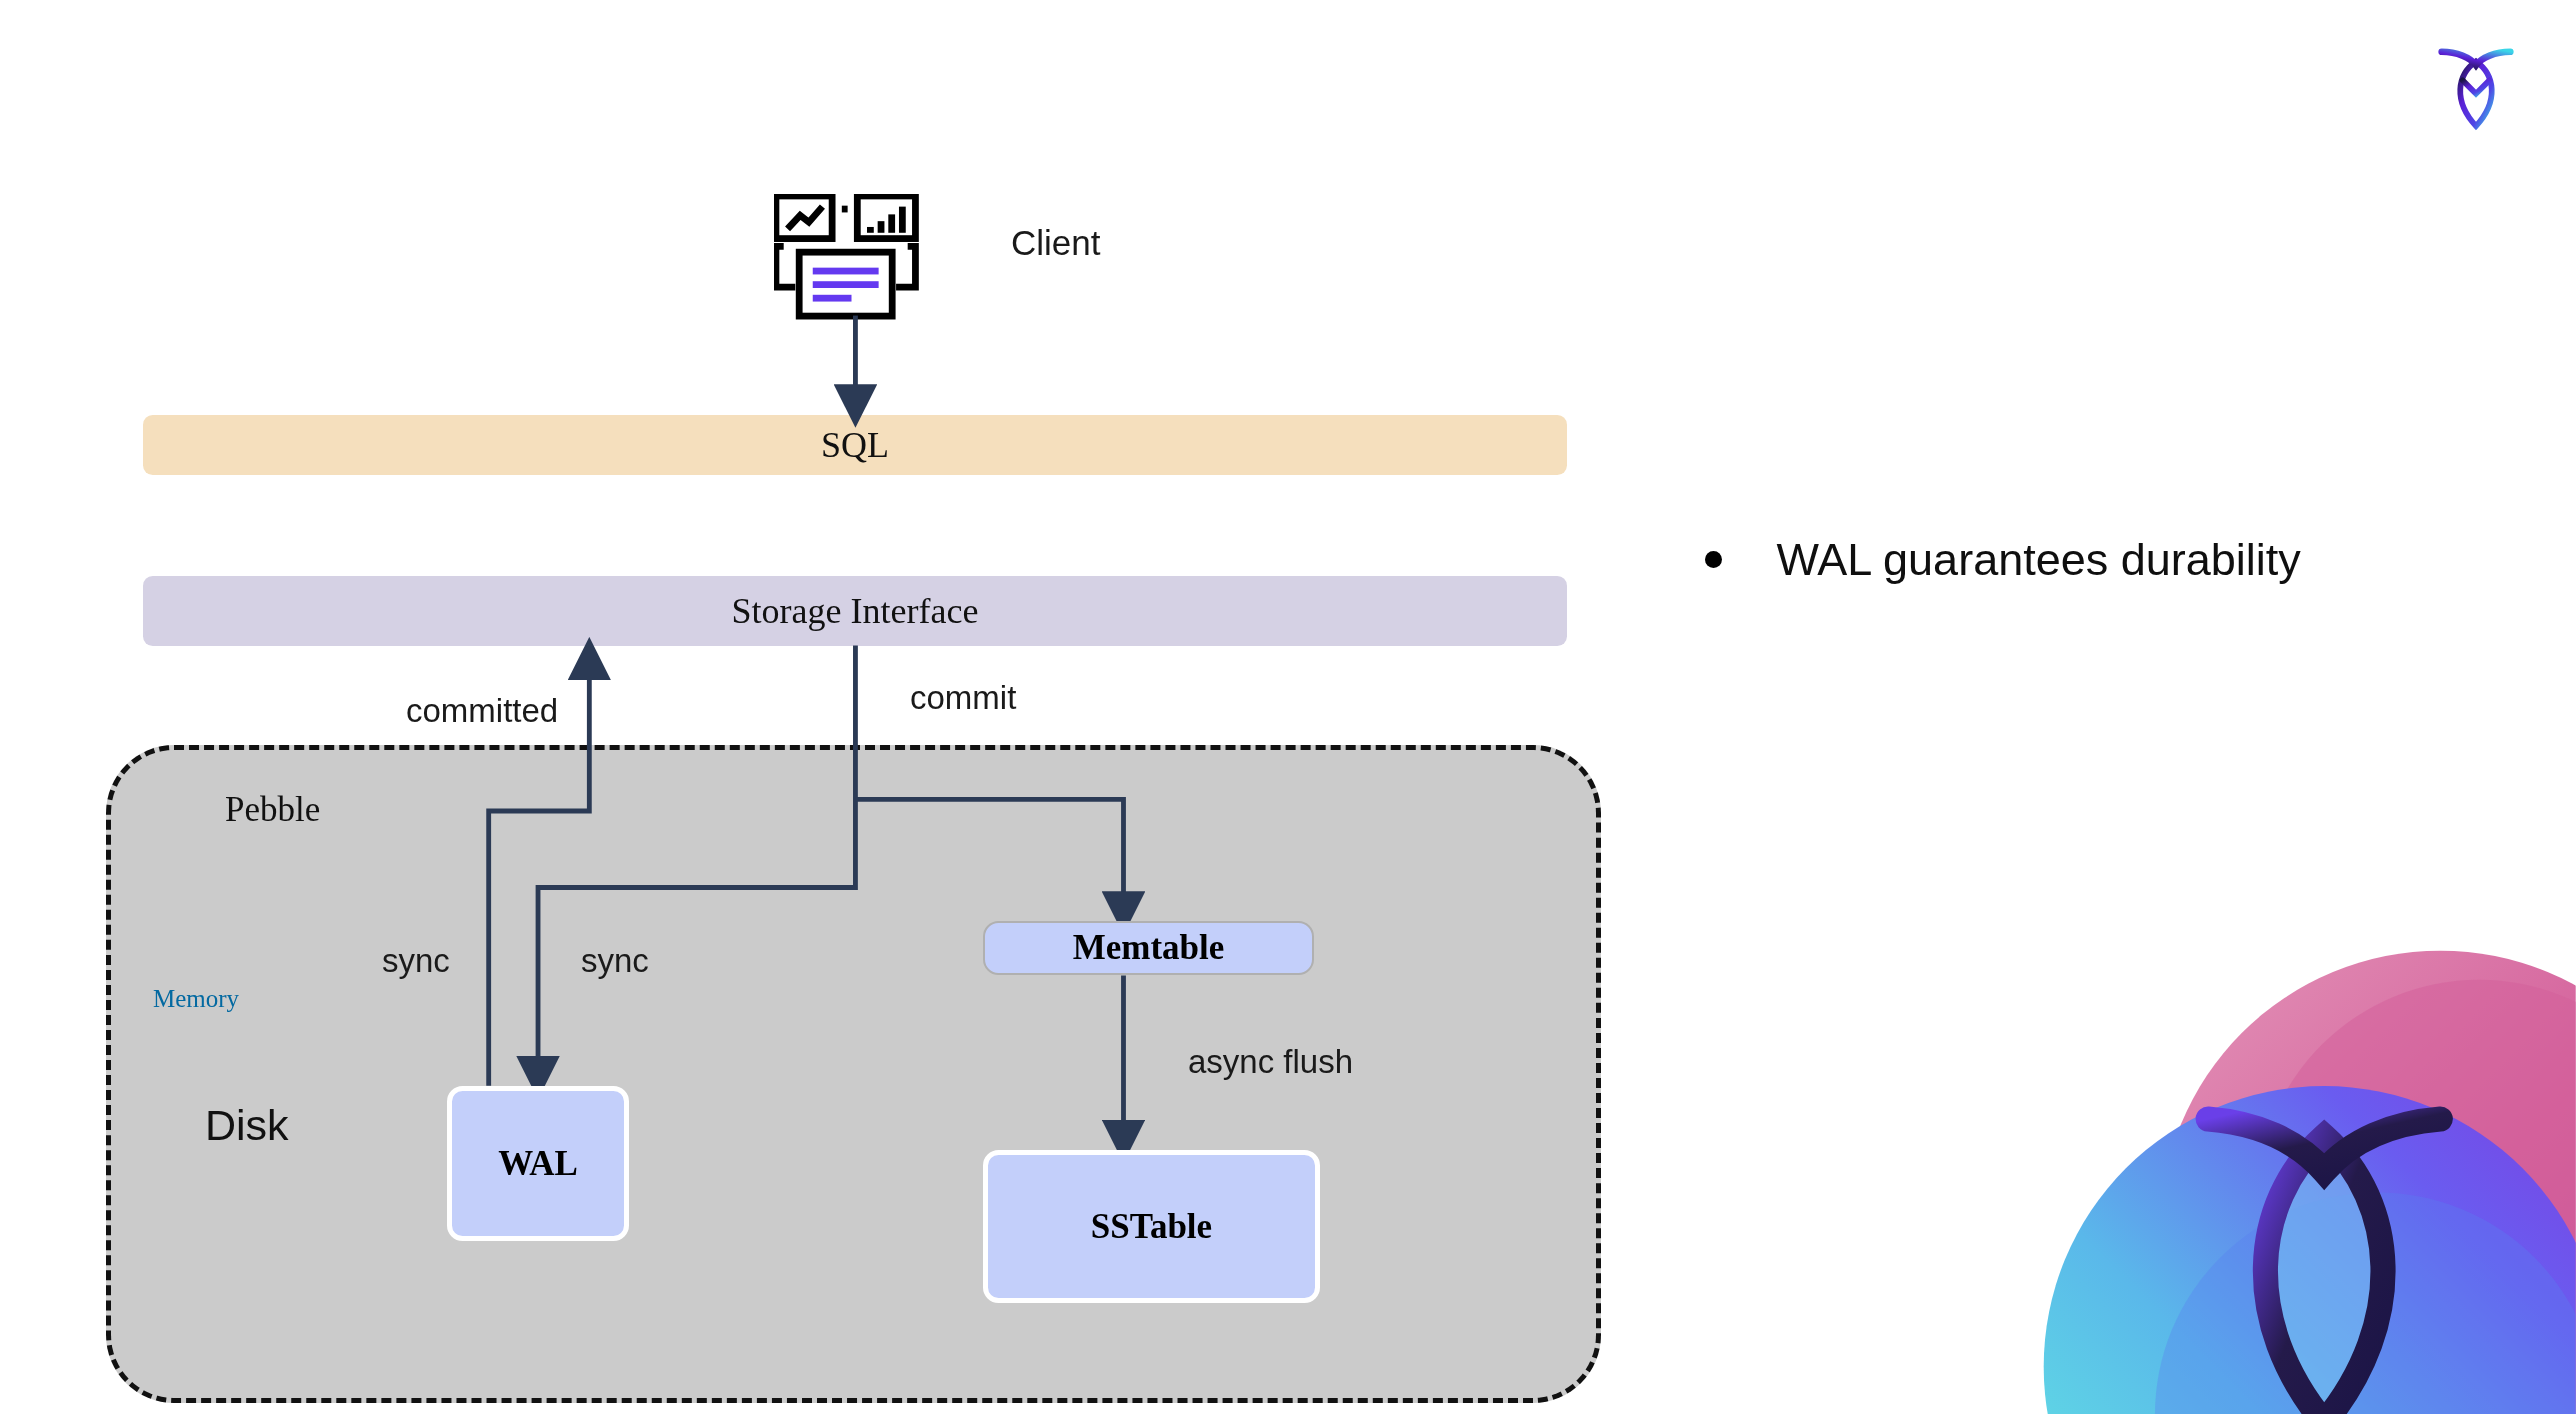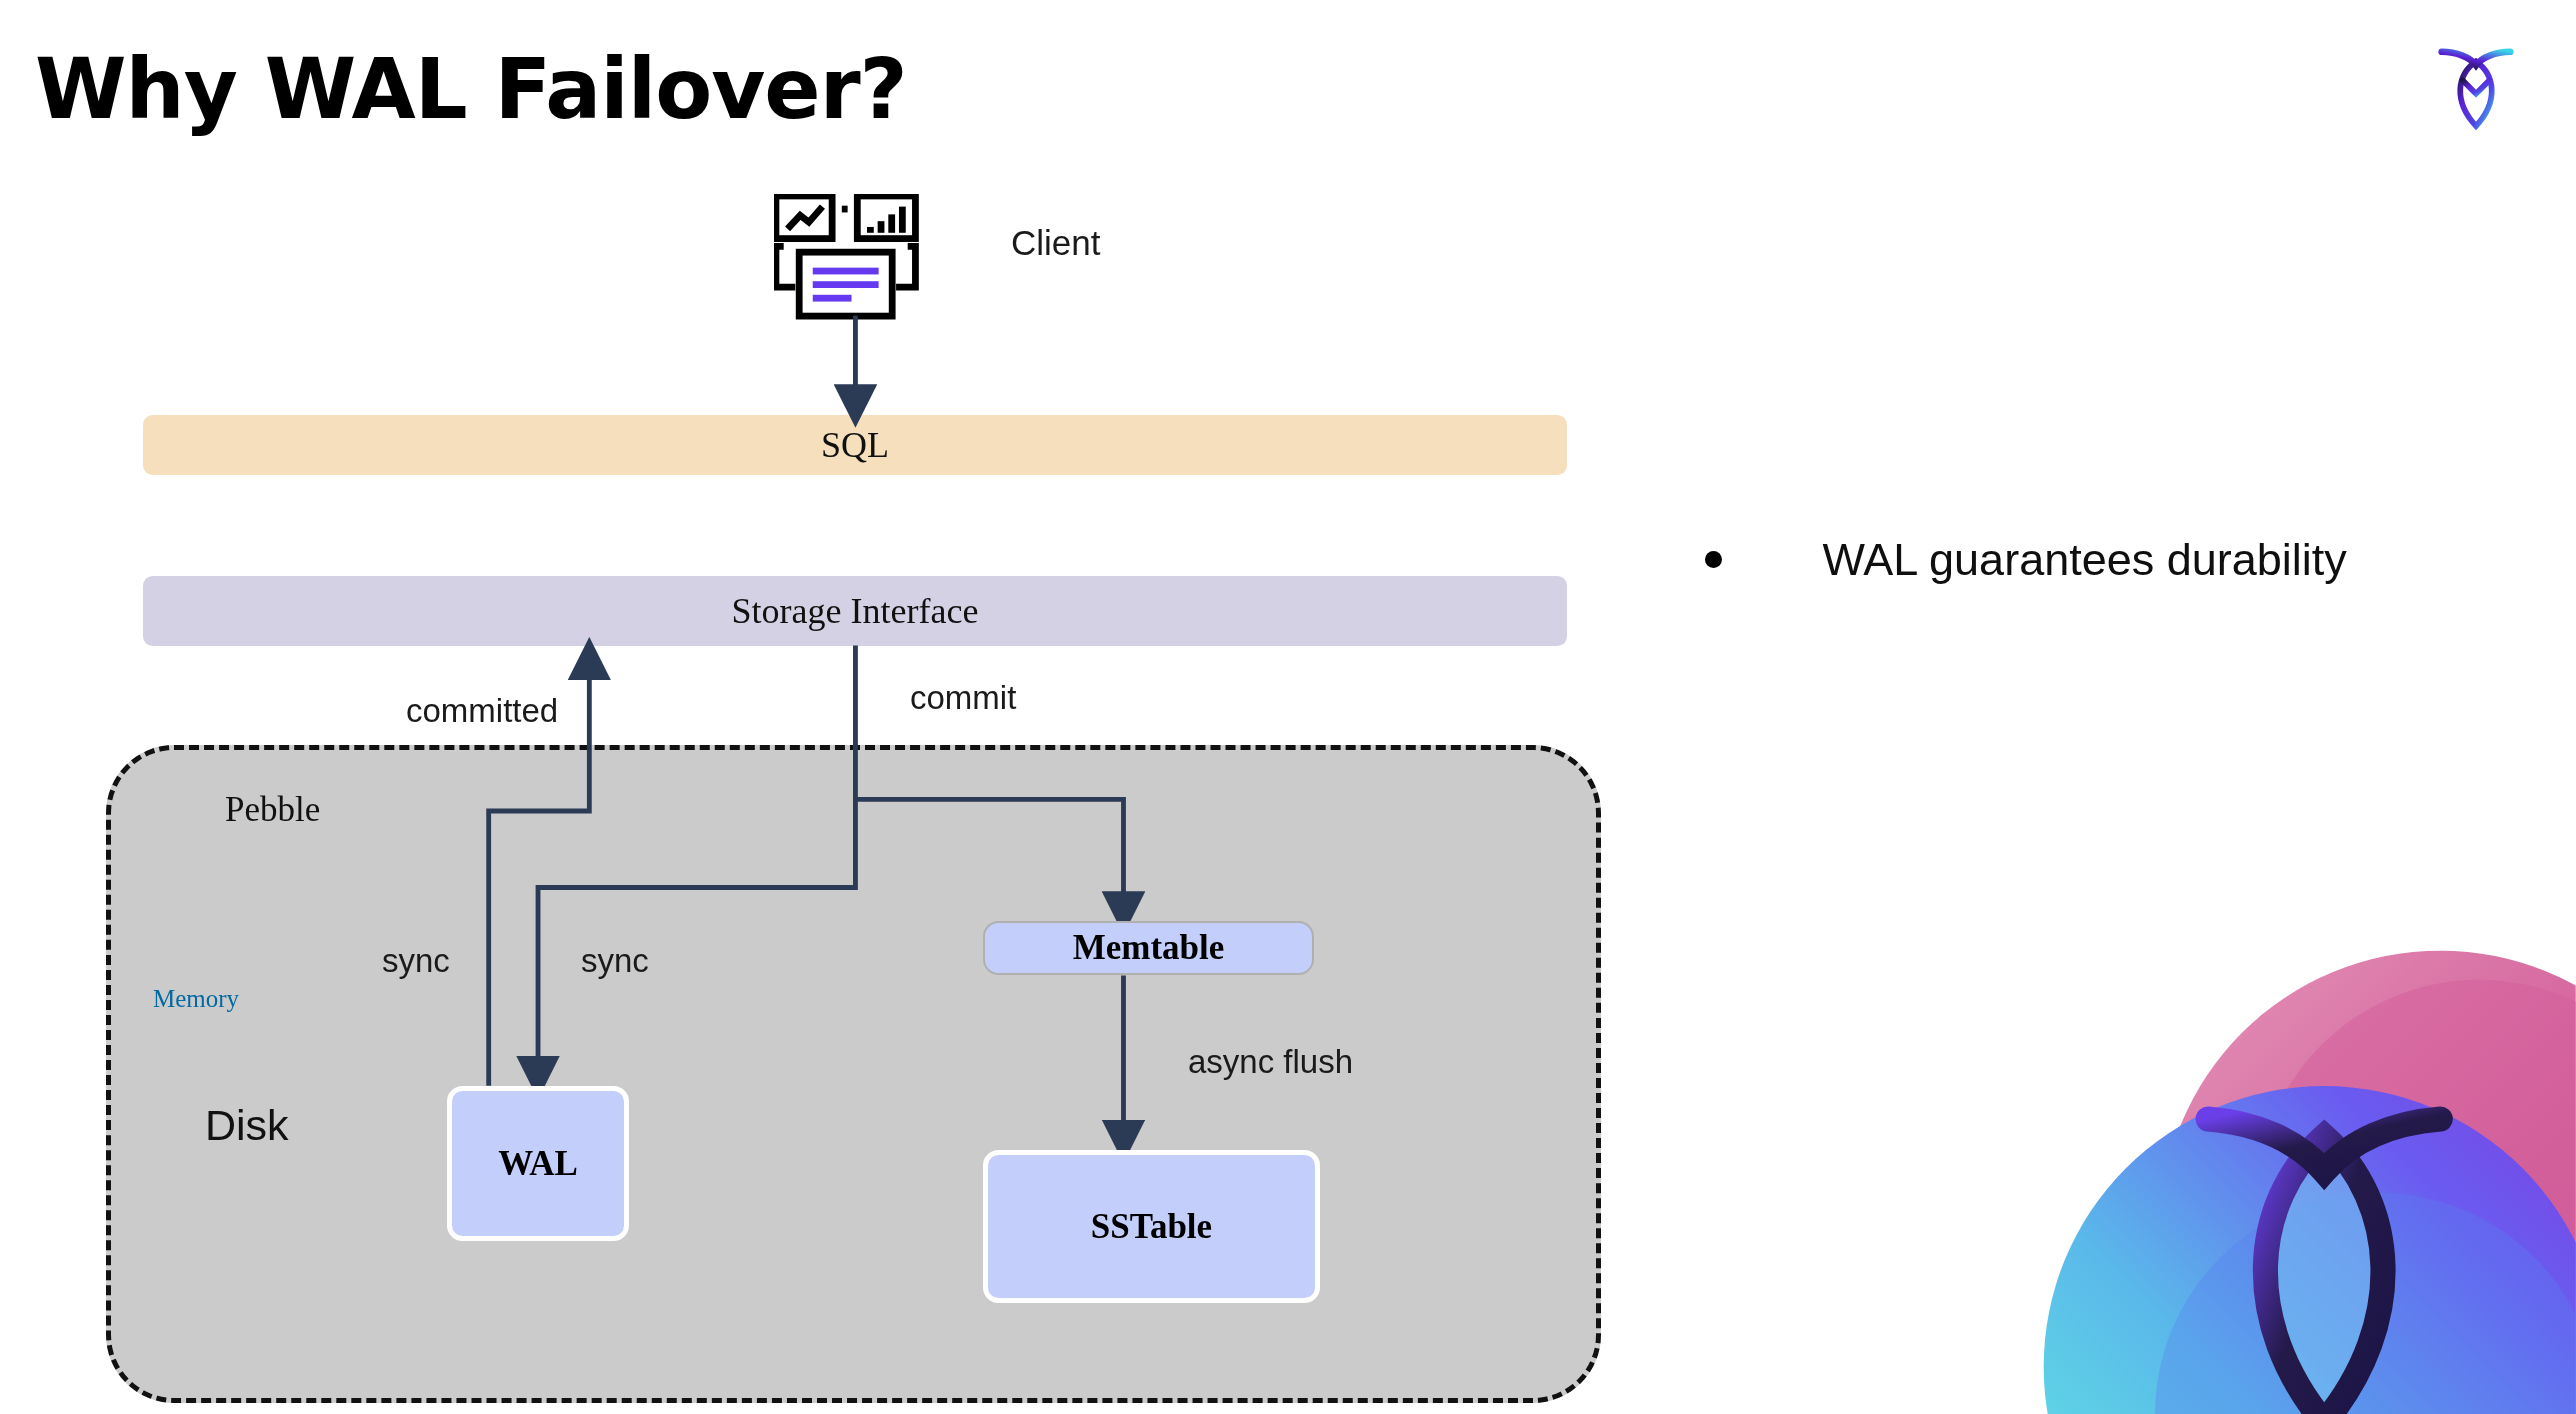--- a/index.html
+++ b/index.html
@@ -202,29 +202,27 @@
     border-radius: 50%;
     background: #000000;
     margin-top: 21px;
     margin-right: 54px;
   }
   .bullet-text {
     font-family: "Liberation Sans", sans-serif;
     font-size: 45px;
     line-height: 1.33;
     color: #0f0f0f;
-    margin-left: 46px;
   }
 </style>
 </head>
 <body>
 
 <div class="slide">
 
-  <div id="slide-title">Why WAL Failover?</div>
 
   <div id="brand-logo">
     <svg viewBox="0 0 128 128" width="122" height="122" aria-hidden="true">
       <defs>
         <linearGradient id="logoGrad" x1="0" y1="0" x2="1" y2="1">
           <stop offset="0%" stop-color="#1b1446"></stop>
           <stop offset="35%" stop-color="#5b21d6"></stop>
           <stop offset="70%" stop-color="#4f46e5"></stop>
           <stop offset="100%" stop-color="#3ad6e8"></stop>
         </linearGradient>

